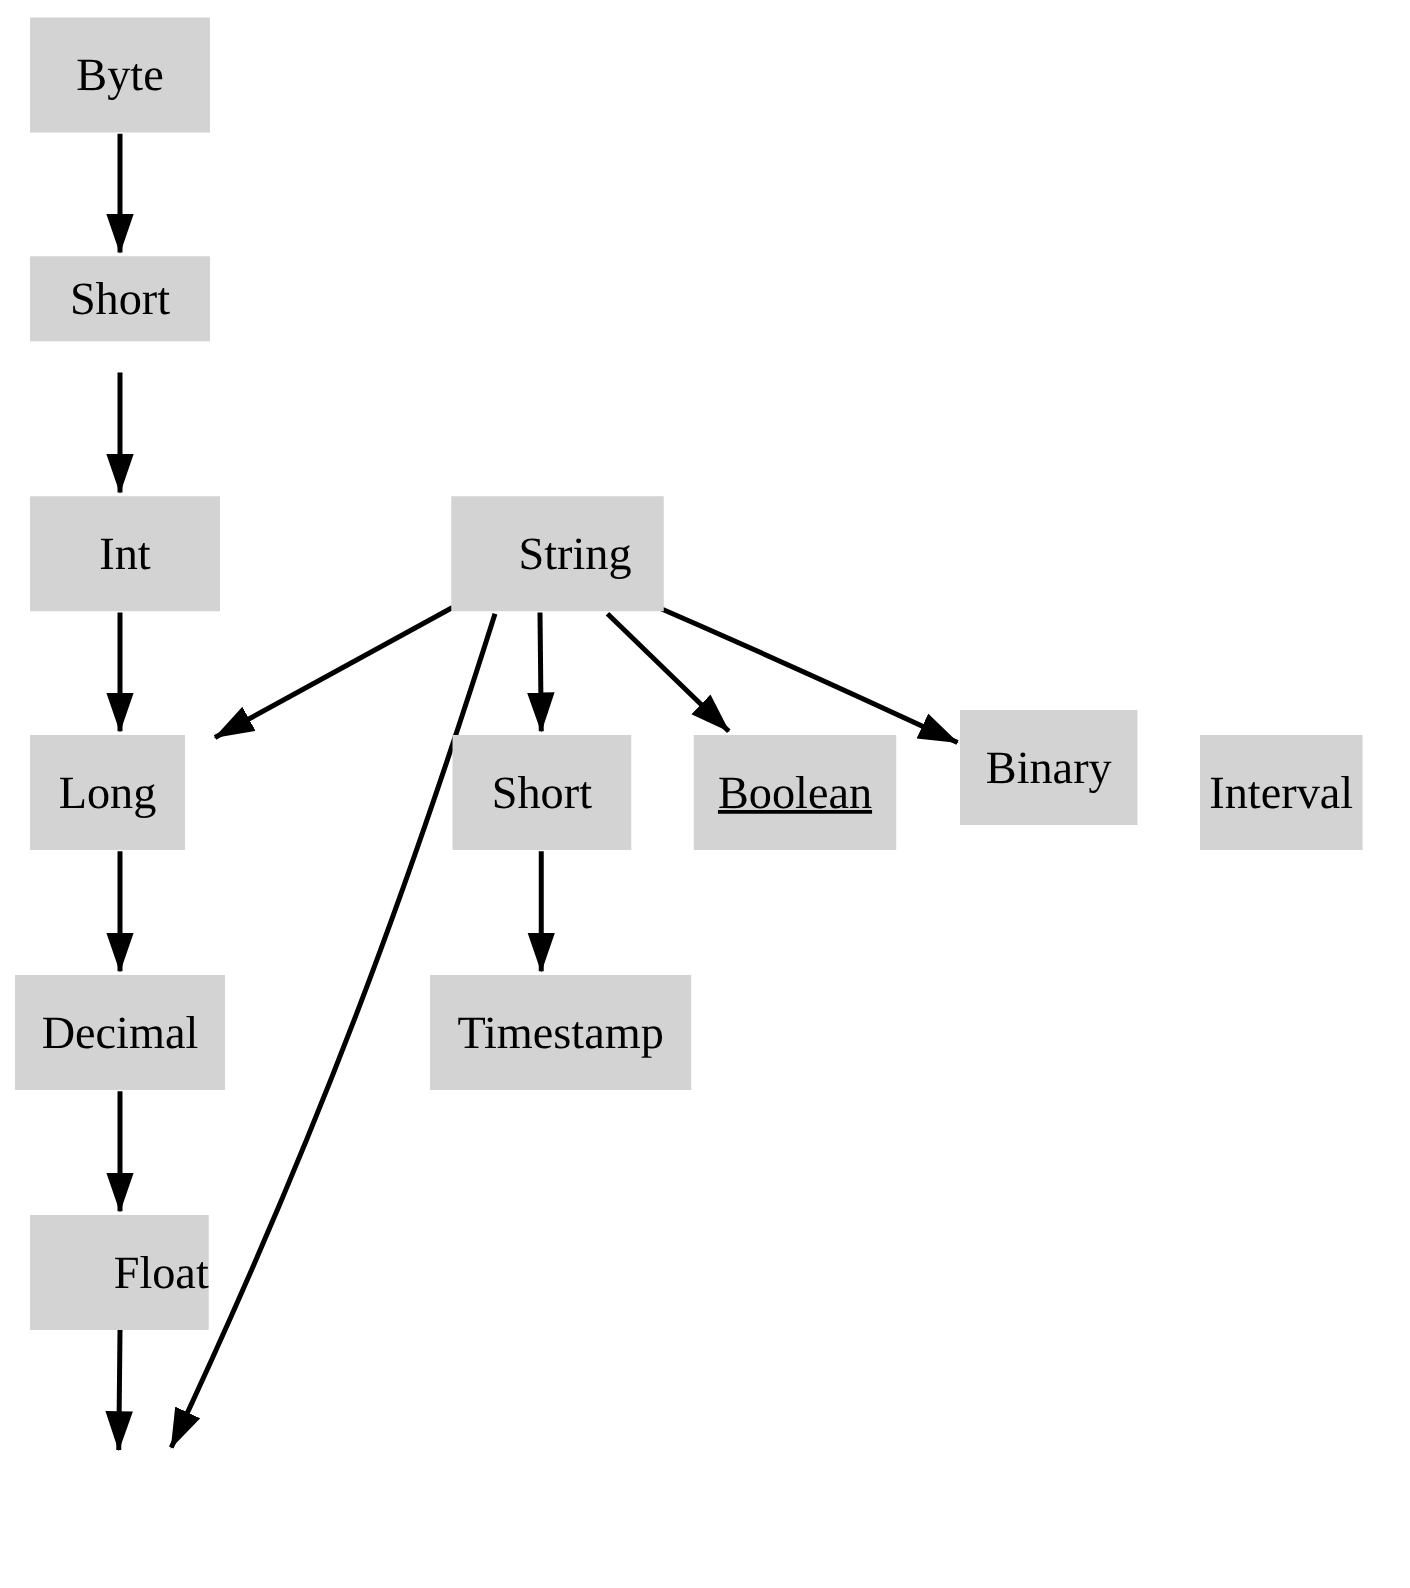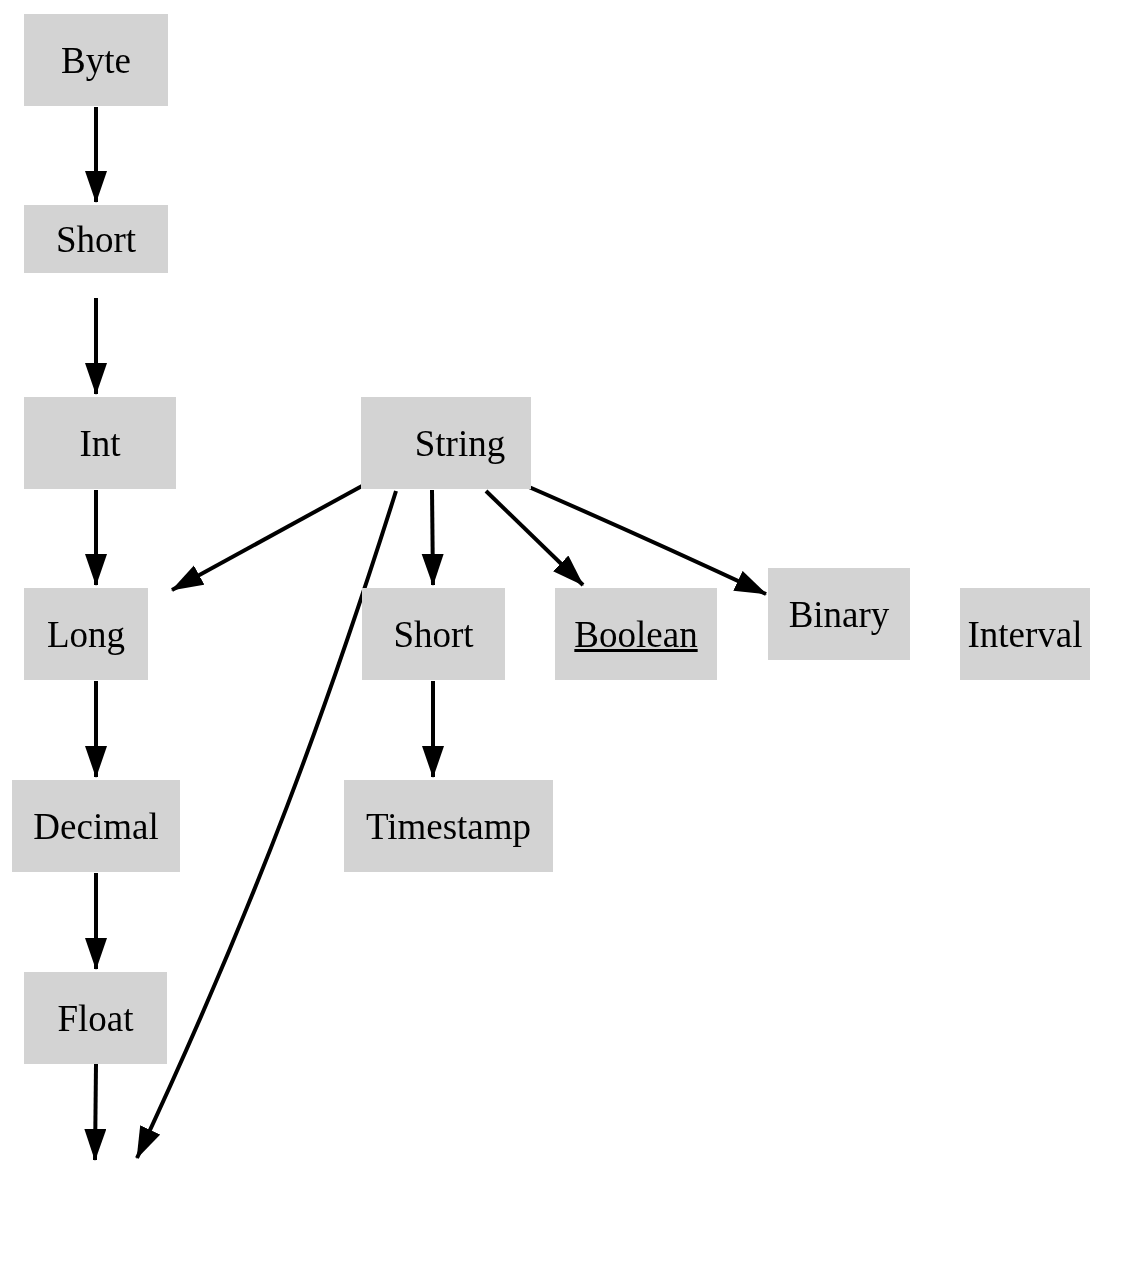--- a/index.html
+++ b/index.html
@@ -43,21 +43,21 @@
   .n-short     { left: 24px;  top: 205px;  width: 144px; height: 68px; }
   .n-int       { left: 24px;  top: 397px;  width: 152px; height: 92px; }
   .n-string    { left: 361px; top: 397px;  width: 142px; height: 92px; padding-left: 28px; }
   .n-long      { left: 24px;  top: 588px;  width: 124px; height: 92px; }
   .n-date      { left: 362px; top: 588px;  width: 143px; height: 92px; }
   .n-boolean   { left: 555px; top: 588px;  width: 162px; height: 92px; text-decoration: underline; }
   .n-binary    { left: 768px; top: 568px;  width: 142px; height: 92px; }
   .n-interval  { left: 960px; top: 588px;  width: 130px; height: 92px; }
   .n-decimal   { left: 12px;  top: 780px;  width: 168px; height: 92px; }
   .n-timestamp { left: 344px; top: 780px;  width: 209px; height: 92px; }
-  .n-float     { left: 24px;  top: 972px;  width: 143px; height: 92px; }
+  .n-float     { left: 24px;  top: 972px;  width: 143px; height: 92px; justify-content: flex-end; }
   .n-double    { left: 20px;  top: 1163px; width: 150px; height: 92px; }
 </style>
 </head>
 <body>
 
 <div class="canvas">
 
   <svg class="edges-layer" viewBox="0 0 1128 1270" xmlns="http://www.w3.org/2000/svg">
     <defs>
       <marker id="arrow" markerUnits="userSpaceOnUse" markerWidth="33" markerHeight="23" refX="31" refY="11" orient="auto">

